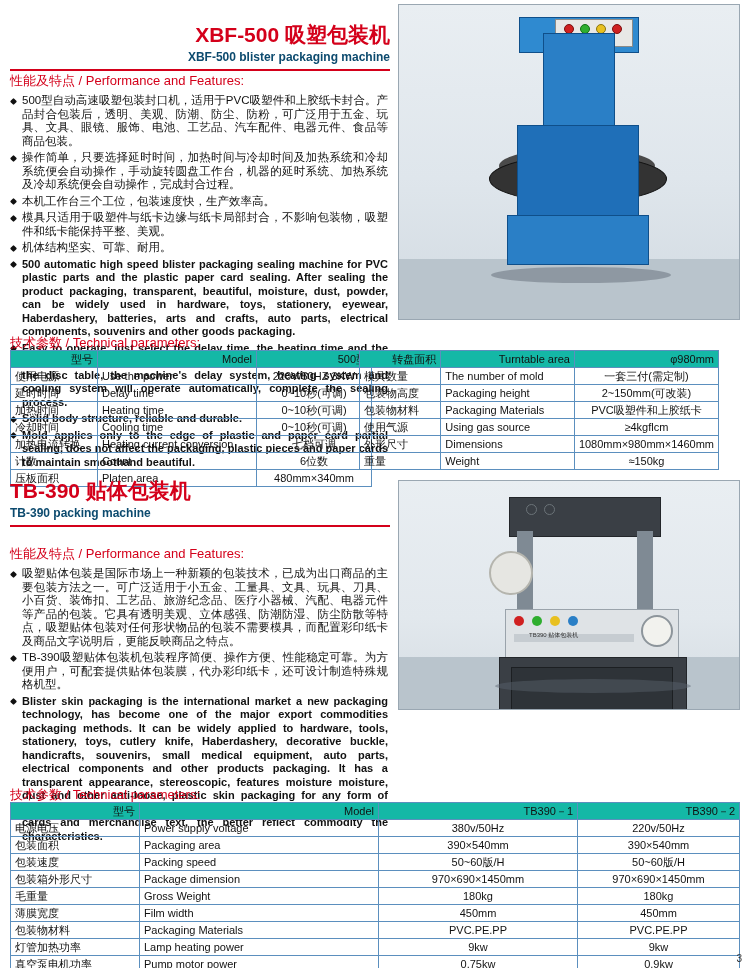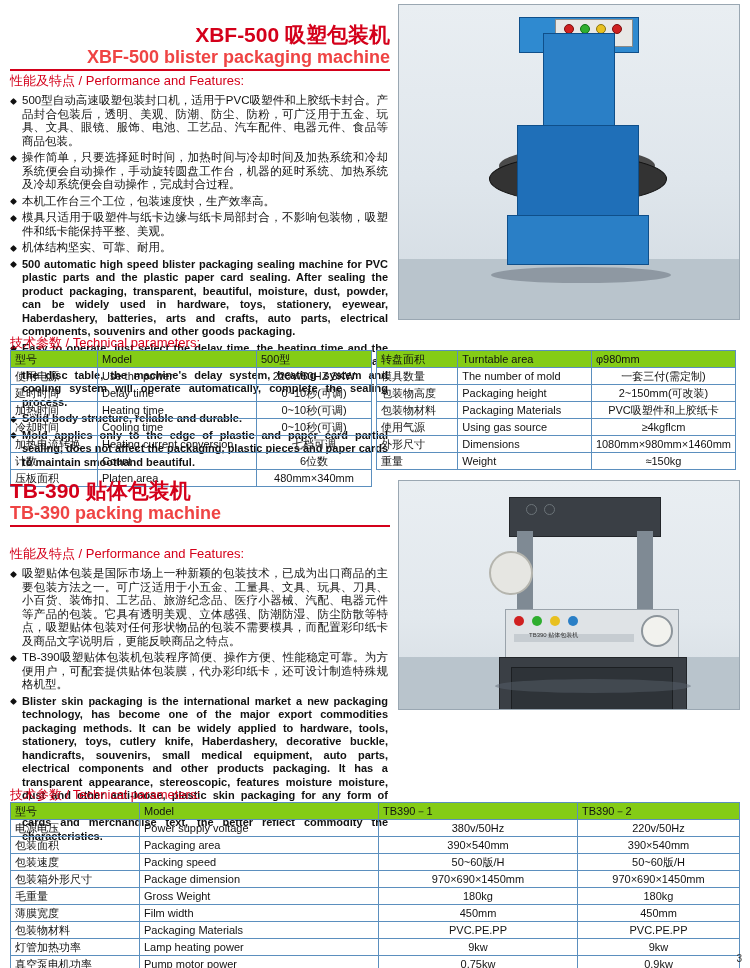--- a/index.html
+++ b/index.html
@@ -18,23 +18,23 @@
   .prod-title{
     color:#d4001a;
     font-weight:bold;
     font-size:21px;
     letter-spacing:0px;
     line-height:22px;
     margin:0;
     white-space:nowrap;
   }
   .prod-subtitle{
-    color:#ef4444;
+    color:#0c4a6e;
     font-weight:bold;
-    font-size:18px;
+    font-size:12px;
     line-height:18px;
     margin:2px 0 0 0;
     white-space:nowrap;
   }
   .rule{
     height:2px;background:#d4001a;margin-top:3px;
   }
   .sec-head{
     color:#d4001a;
     font-weight:normal;
@@ -75,23 +75,23 @@
     font-size:11px;
   }
   table.params td{
     border:1px solid #5b8fbe;
     padding:1px 4px;
     height:14px;
     line-height:13px;
     white-space:nowrap;
   }
   table.params tr.hdr td{
-    background:#84cc16;
+    background:#14b8a6;
     font-weight:normal;
-    text-align:left;
+    text-align:right;
   }
   .cell-c{text-align:center;}
 
   
   .photo{
     border:1px solid #9aa7b2;
     box-sizing:border-box;
     position:relative;
     overflow:hidden;
     background:#cfd8e0;
@@ -220,21 +220,21 @@
           </tr>
       <tr>
             <td>压板面积</td>
             <td>Platen area</td>
             <td class="cell-c">480mm×340mm</td>
           </tr>
     </tbody>
       </table>
   </div>
 
-  <div style="position:absolute;left:376px;top:350px;width:360px;">
+  <div style="position:absolute;left:359px;top:350px;width:360px;">
     <table class="params">
       <tbody>
           <tr class="hdr">
         <td style="width:84px;">转盘面积</td>
         <td style="width:142px;">Turntable area</td>
         <td>φ980mm</td>
       </tr>
       <tr>
             <td>模具数量</td>
             <td>The number of mold</td>

